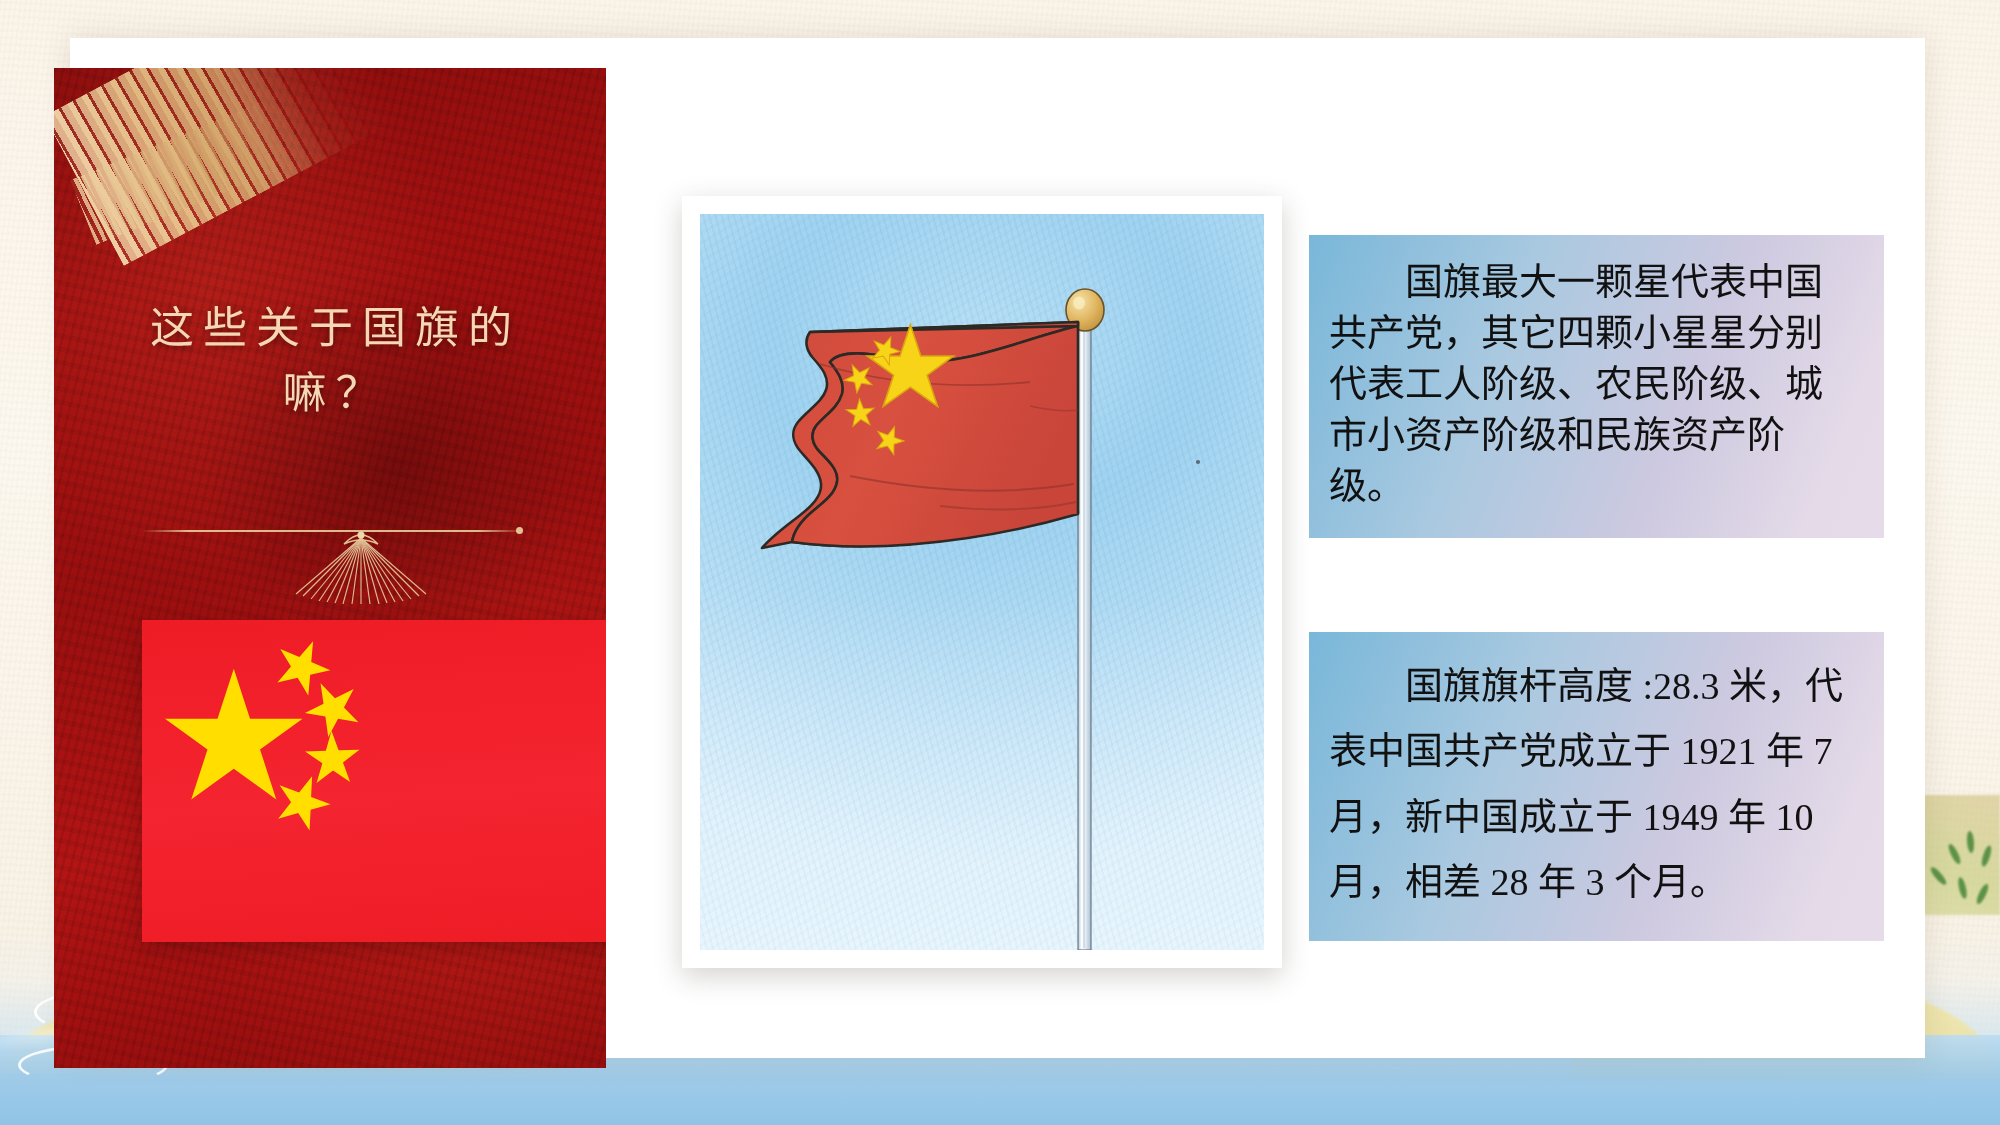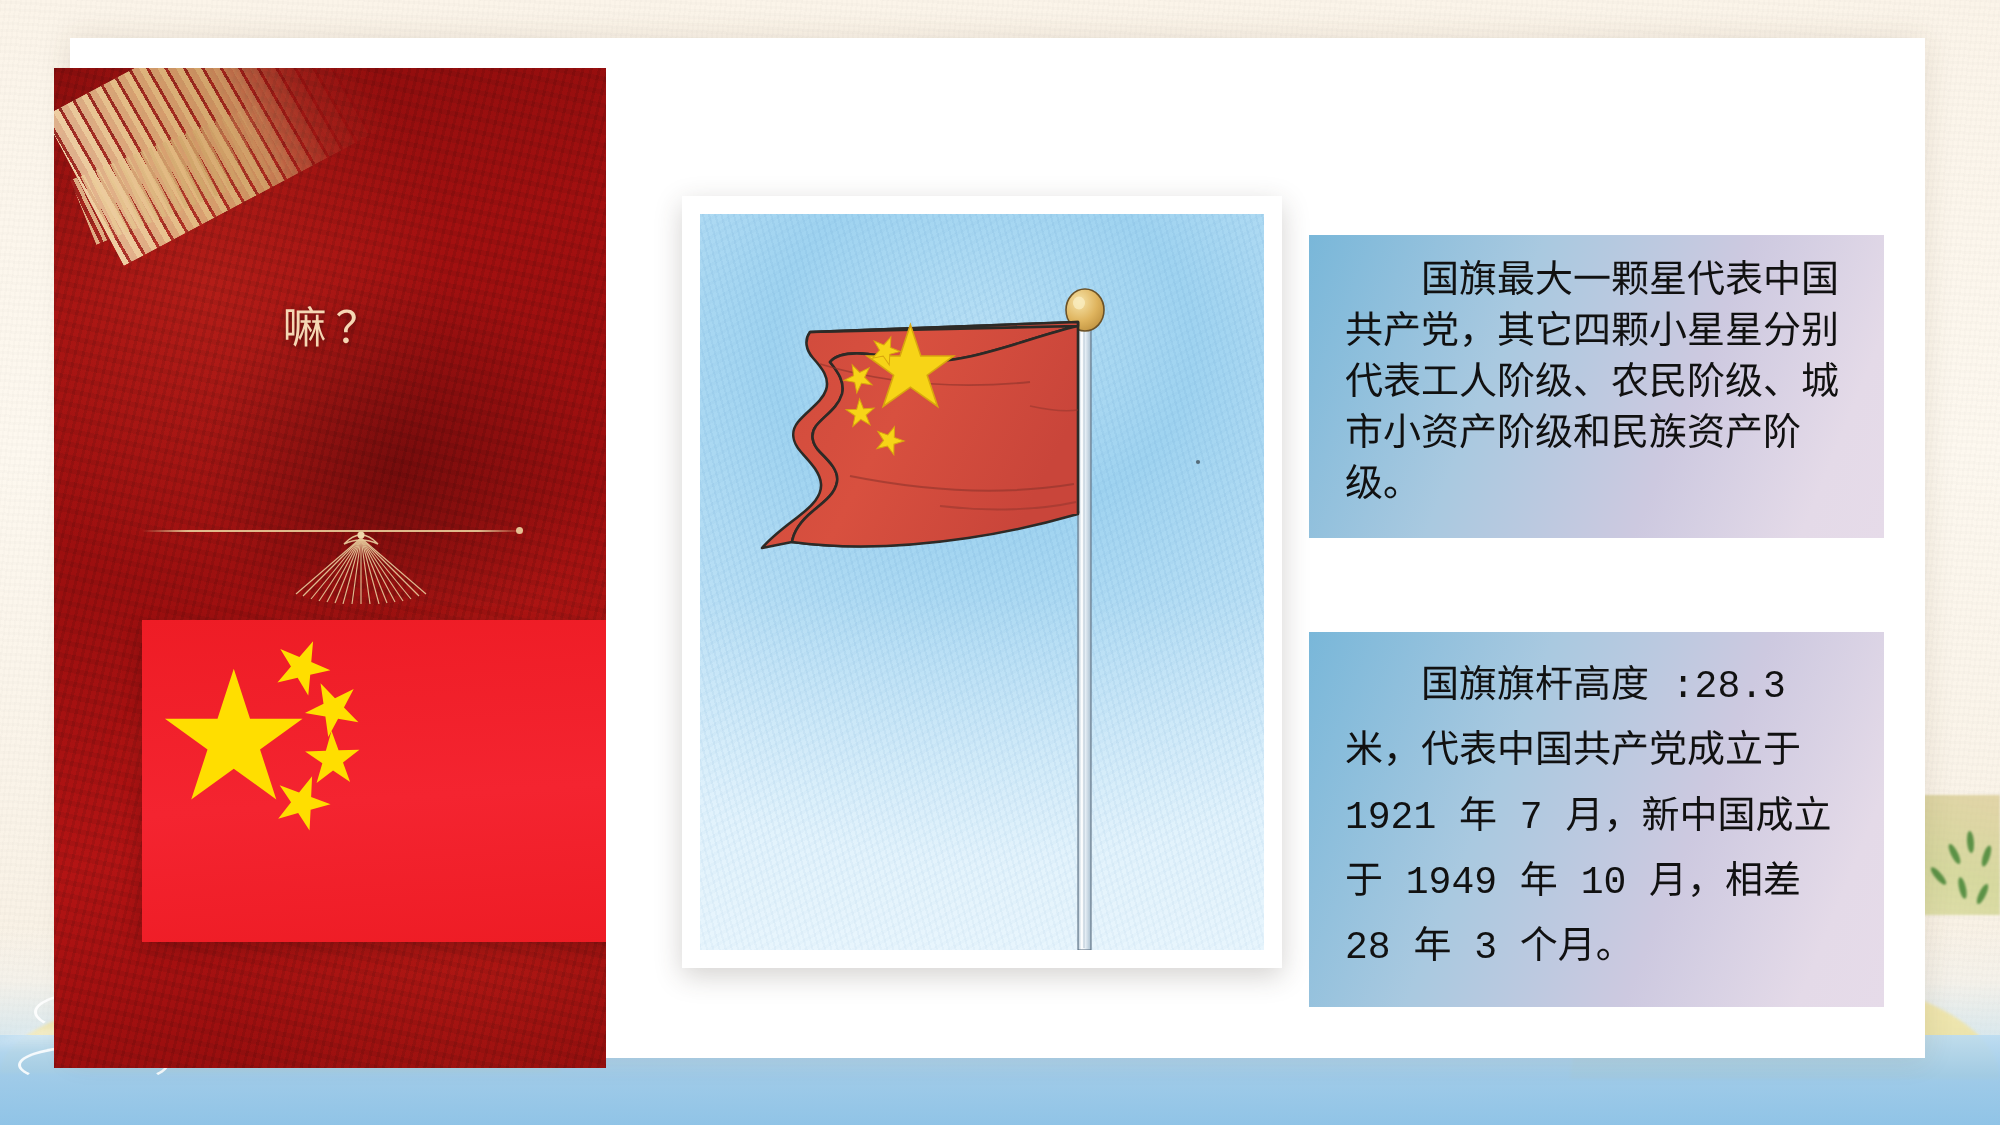--- a/index.html
+++ b/index.html
@@ -251,24 +251,24 @@
   #photo .sky-bright {
     position:absolute; left:0; bottom:0; width:100%; height:48%;
     background:linear-gradient(180deg, rgba(255,255,255,0), rgba(255,255,255,.42));
   }
   #photo svg { position:absolute; inset:0; }
 
   
   .info-panel {
     position:absolute;
     width:575px;
-    padding:22px 26px 26px 36px;
+    padding:22px 26px 26px 20px;
     background:linear-gradient(112deg,#79b7d9 0%,#a9c9e0 34%,#cdc9e0 64%,#e4dae8 88%,#e6dbe9 100%);
     color:#111111;
-    font-family:Liberation Mono, monospace;
+    font-family:Liberation Serif, serif;
     font-size:38px;
     font-weight:400;
   }
   #info-panel-1 {
     left:1239px; top:197px;
   }
   #info-panel-1 .ptxt { line-height:1.34; text-indent:76px; }
   #info-panel-2 {
     left:1239px; top:594px;
   }
@@ -329,20 +329,21 @@
   <div id="slide">
 
     <div id="red-card">
       <div class="grain"></div>
       <div class="swirl"></div>
       <div id="gold-brush"></div>
       <div id="gold-brush-2"></div>
       <div id="gold-brush-3"></div>
 
       <div id="card-title">
+        <div>这些关于国旗的</div>
         <div>嘛？</div>
       </div>
 
       <div id="divider"></div>
       <div id="divider-dot"></div>
 
       <svg id="fan-ornament" viewBox="0 0 150 84">
         <g stroke="#e7c99a" stroke-width="1.15" opacity="0.92">
           <line x1="75" y1="18" x2="10" y2="74"></line>
           <line x1="75" y1="18" x2="17" y2="76"></line>

